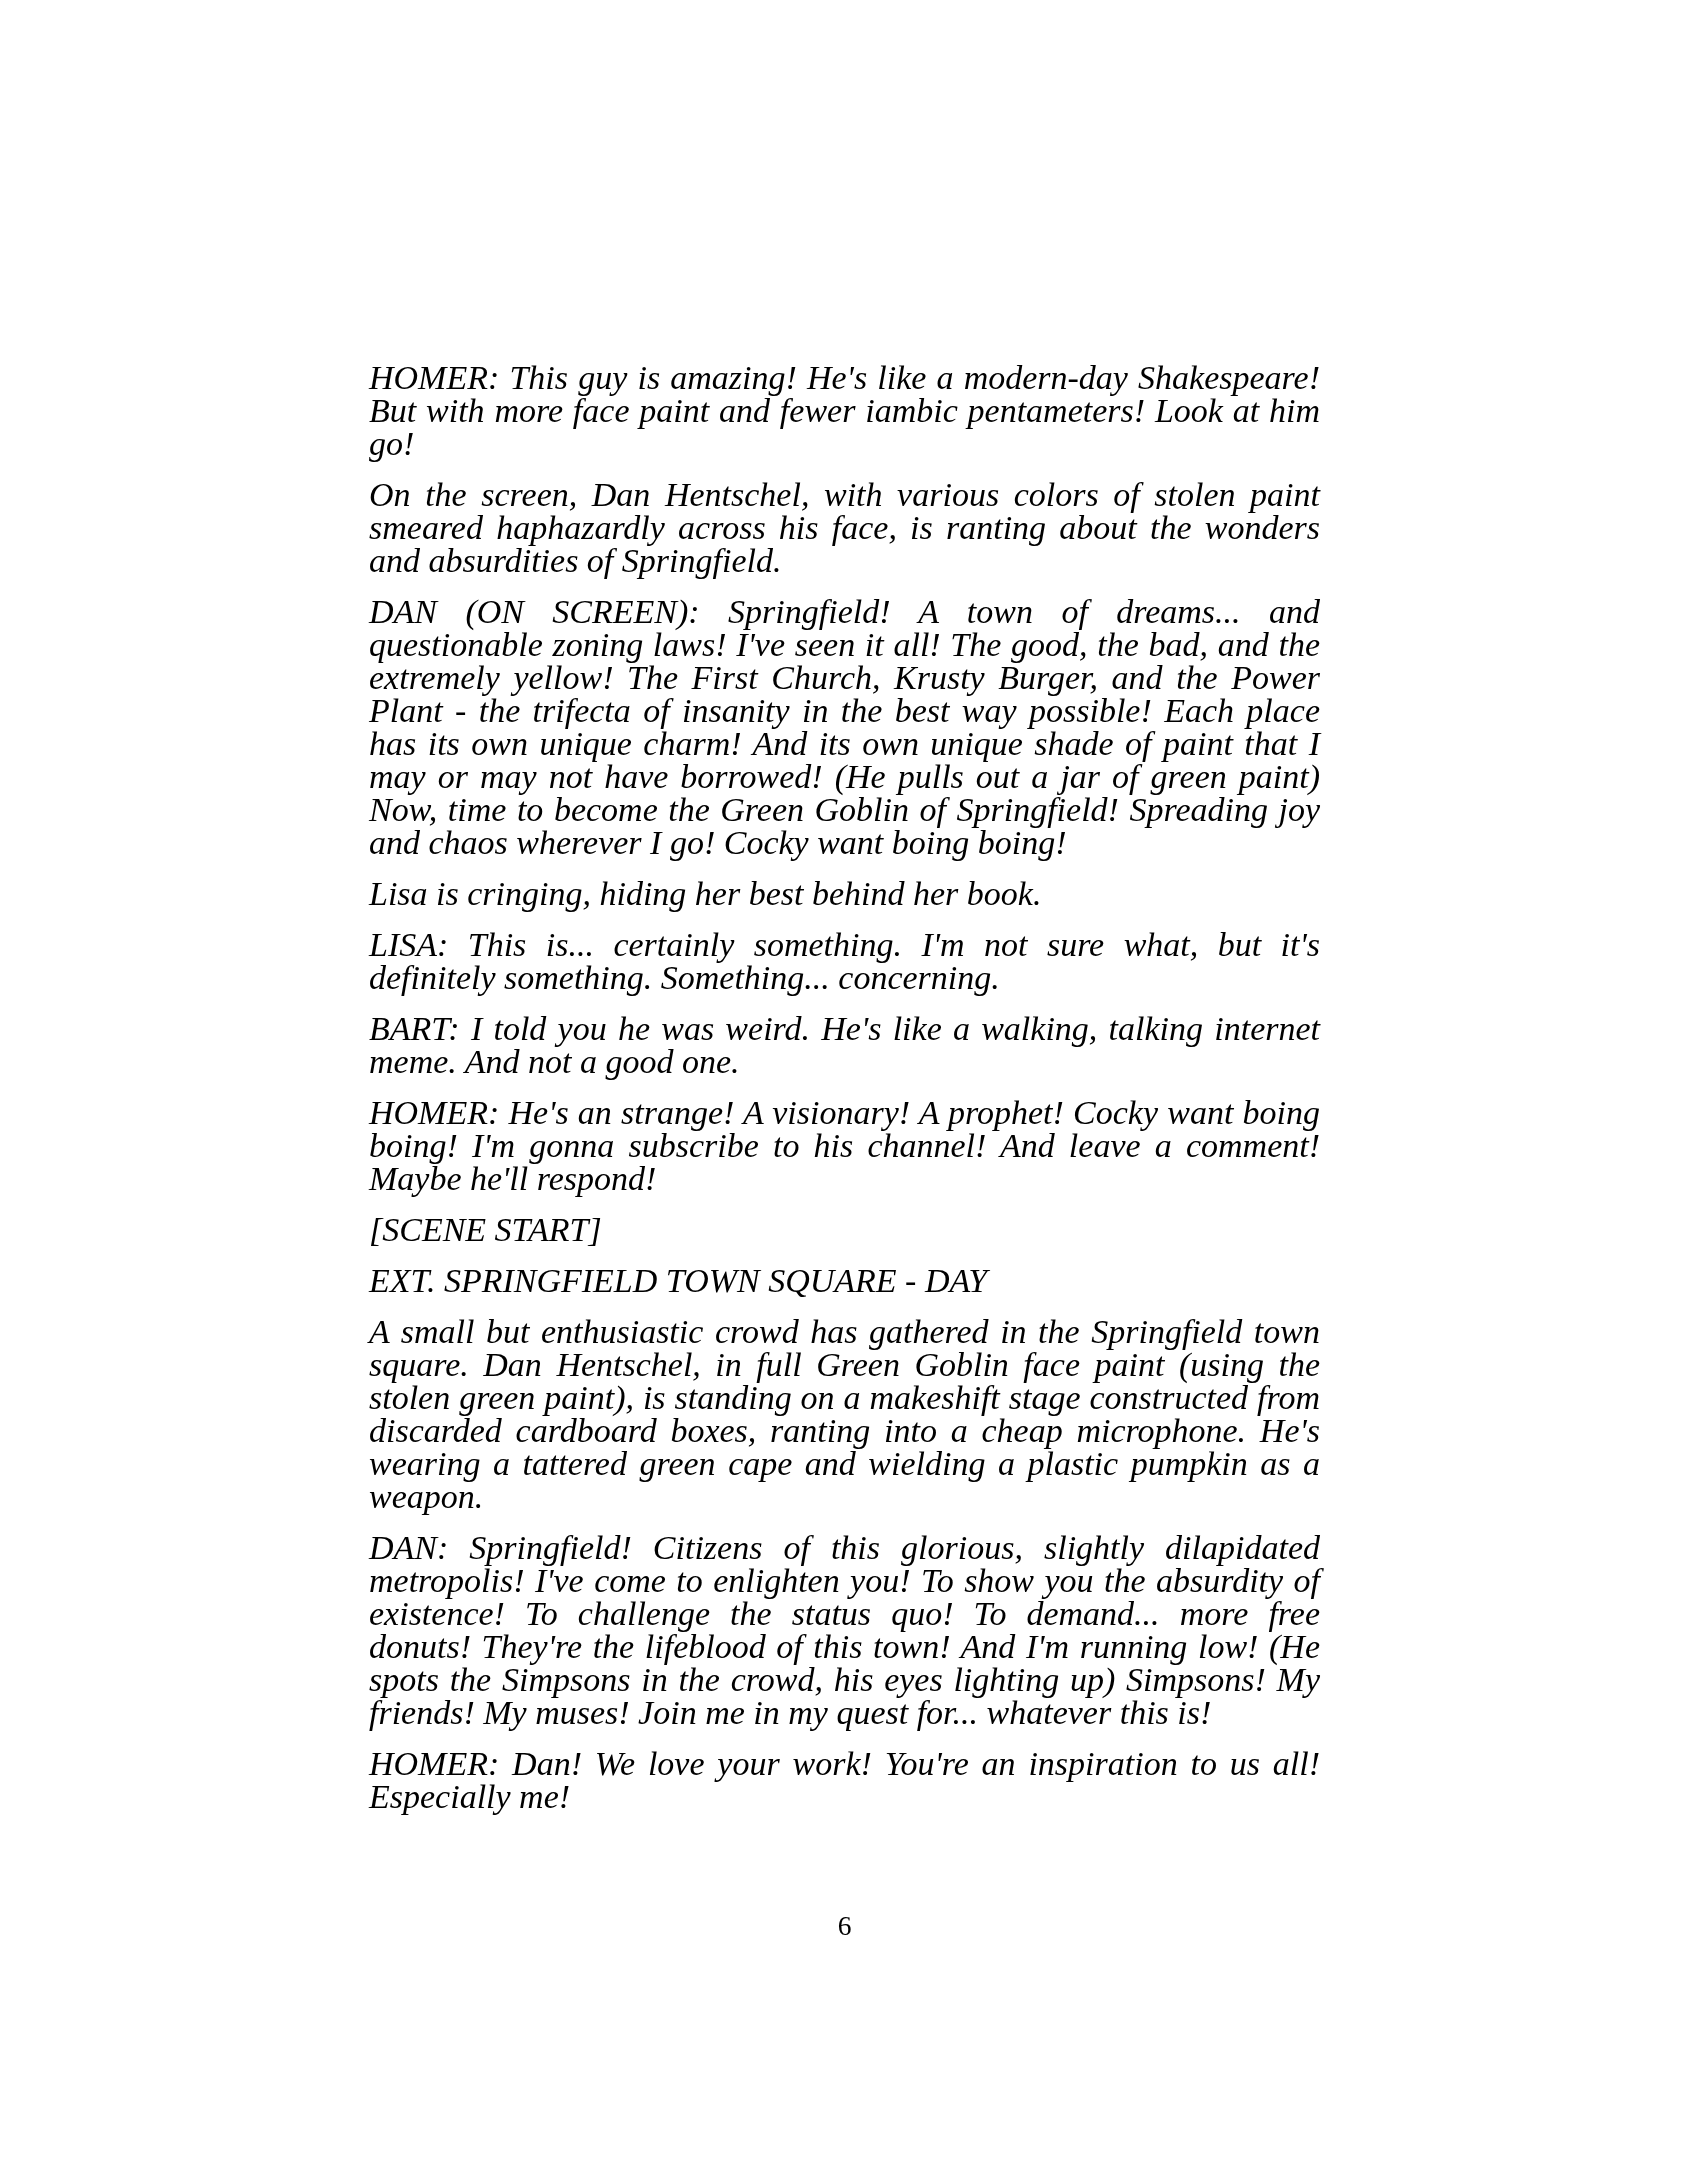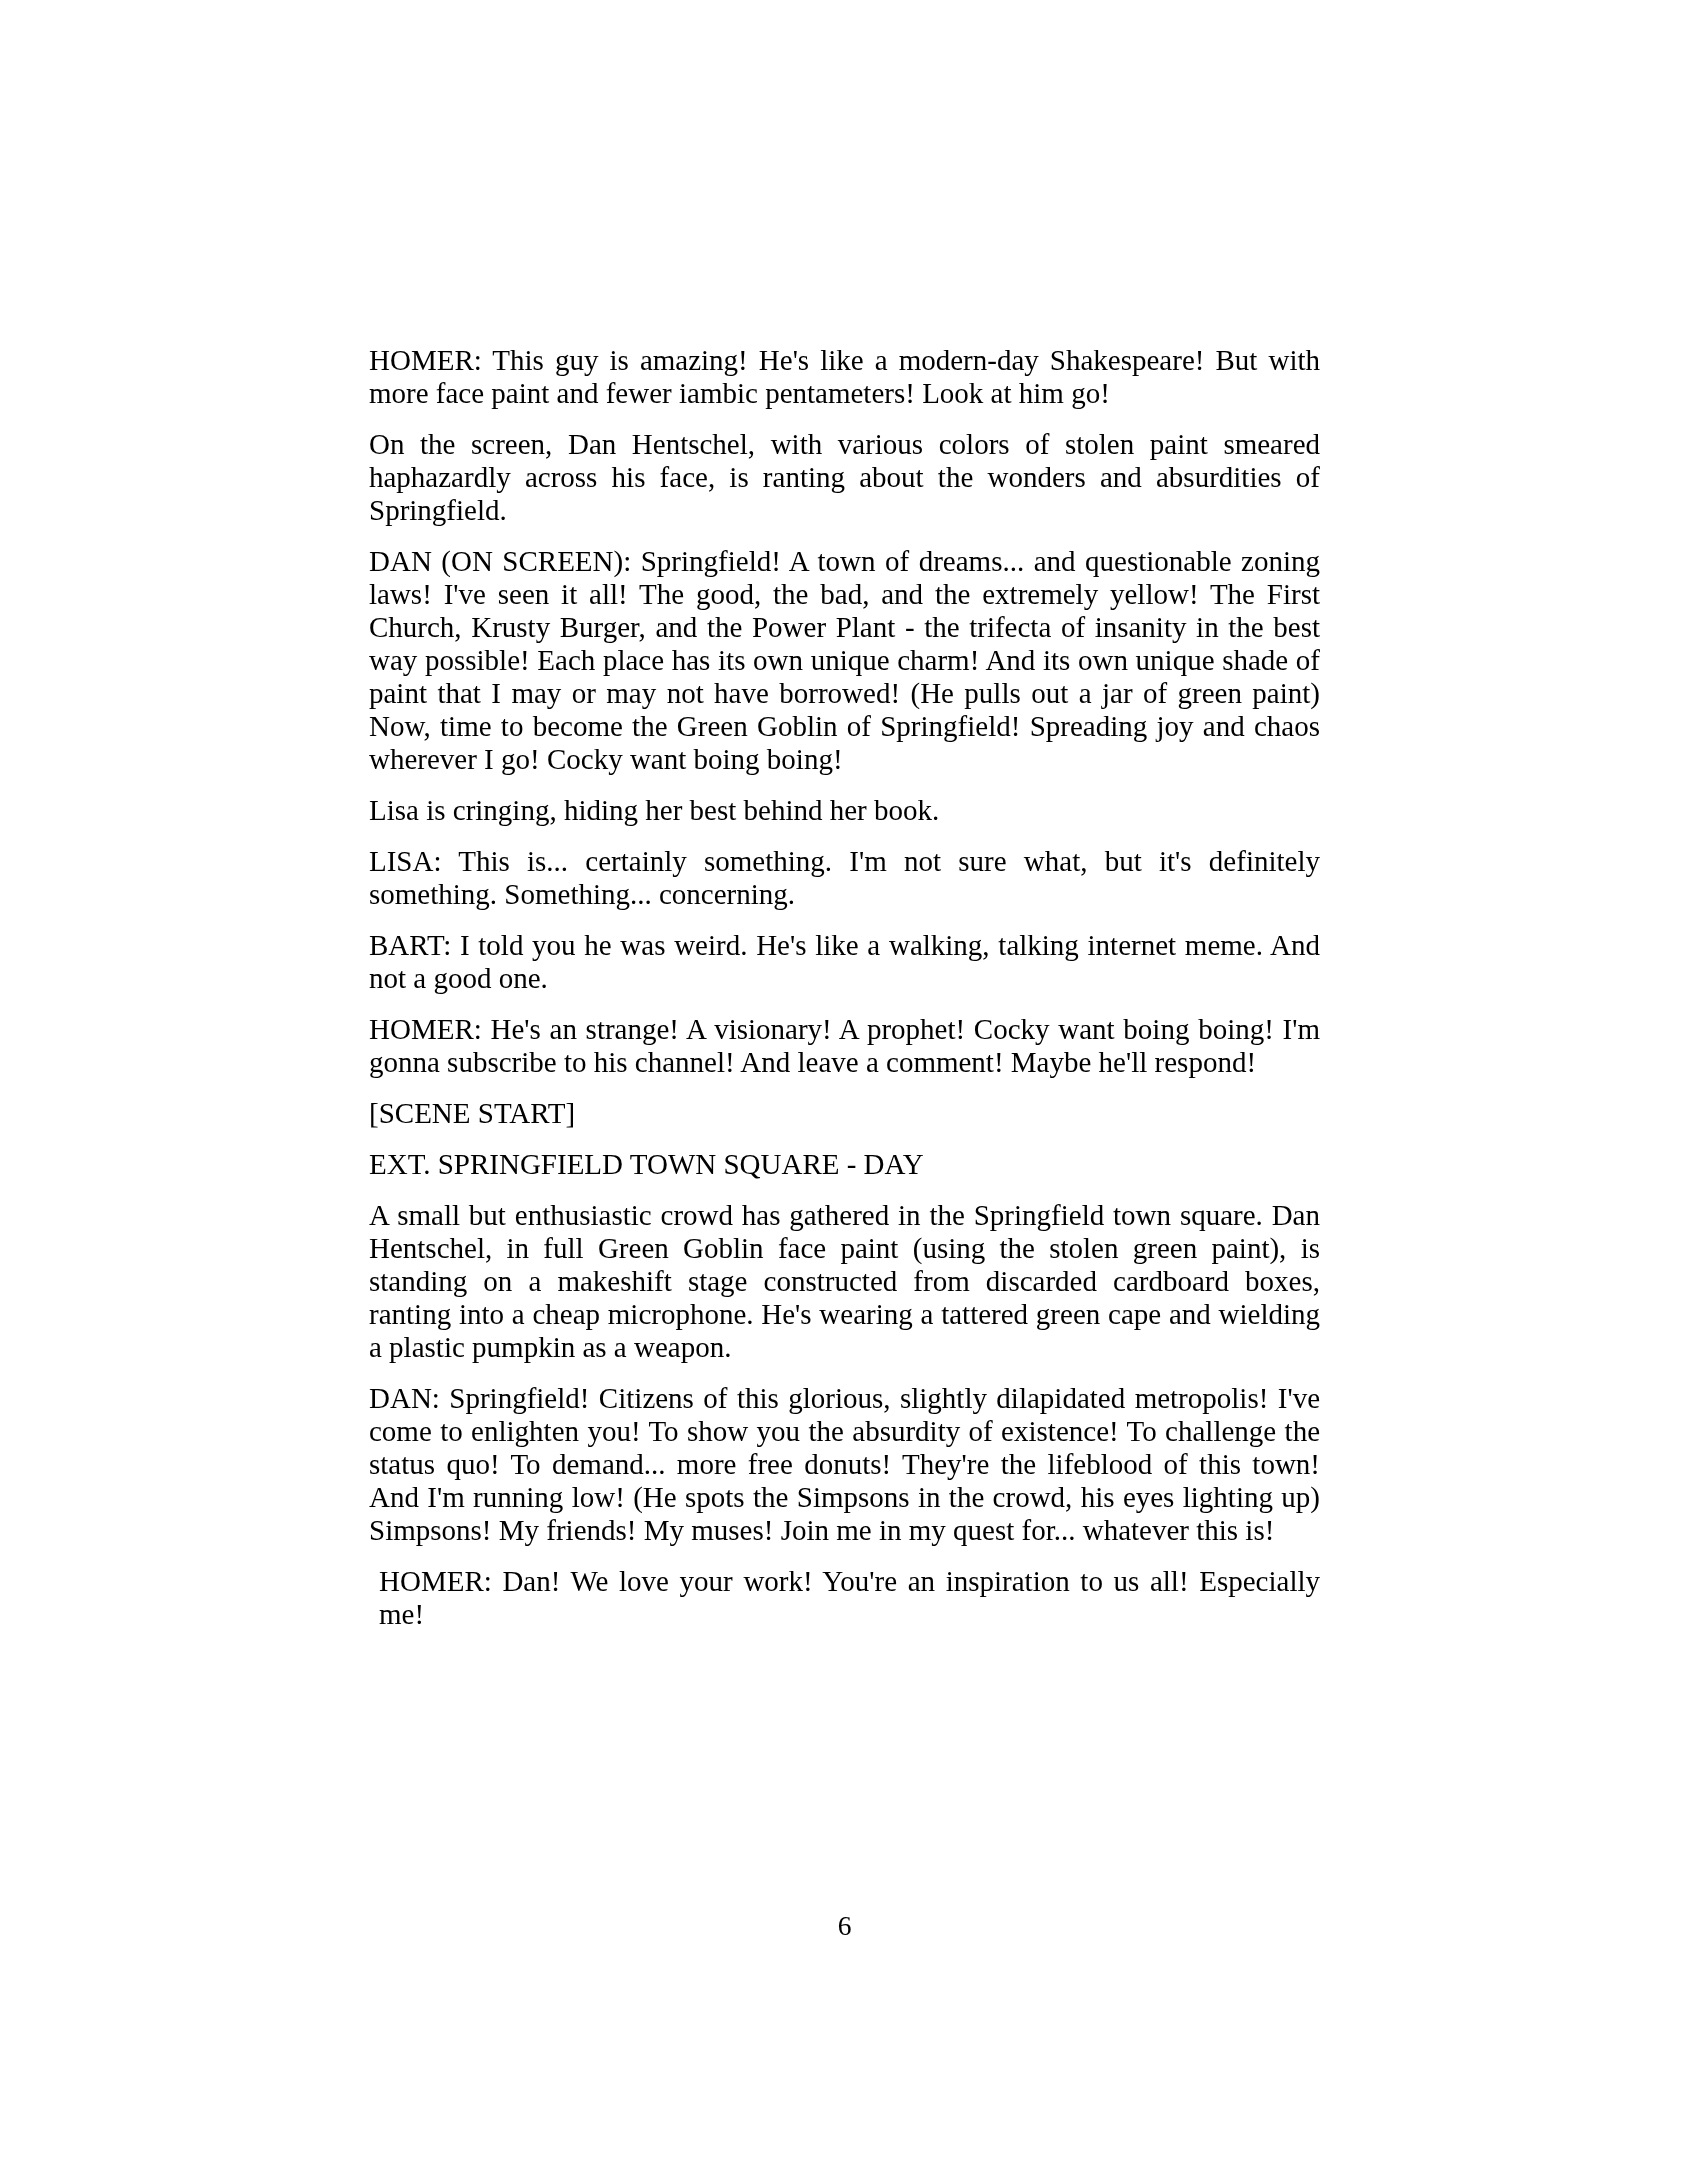--- a/index.html
+++ b/index.html
@@ -12,34 +12,34 @@
     width: 1687px;
     height: 2183px;
     background: #ffffff;
     overflow: hidden;
     font-family: "Liberation Serif", "DejaVu Serif", serif;
     color: #000000;
   }
   .textblock {
     position: absolute;
     left: 369px;
-    top: 344px;
+    top: 361px;
     width: 951px;
-    font-size: 29px;
+    font-size: 34px;
     line-height: 33px;
     text-align: justify;
     text-justify: inter-word;
+    font-style: italic;
   }
   .textblock p.para {
     margin: 0 0 18px 0;
     padding: 0;
   }
   .textblock p.para:last-child {
     margin-bottom: 0;
-    margin-left: 10px;
   }
   .footer {
     position: absolute;
     left: 369px;
     top: 1909px;
     width: 951px;
     font-size: 27.5px;
     line-height: 33px;
     text-align: center;
   }

